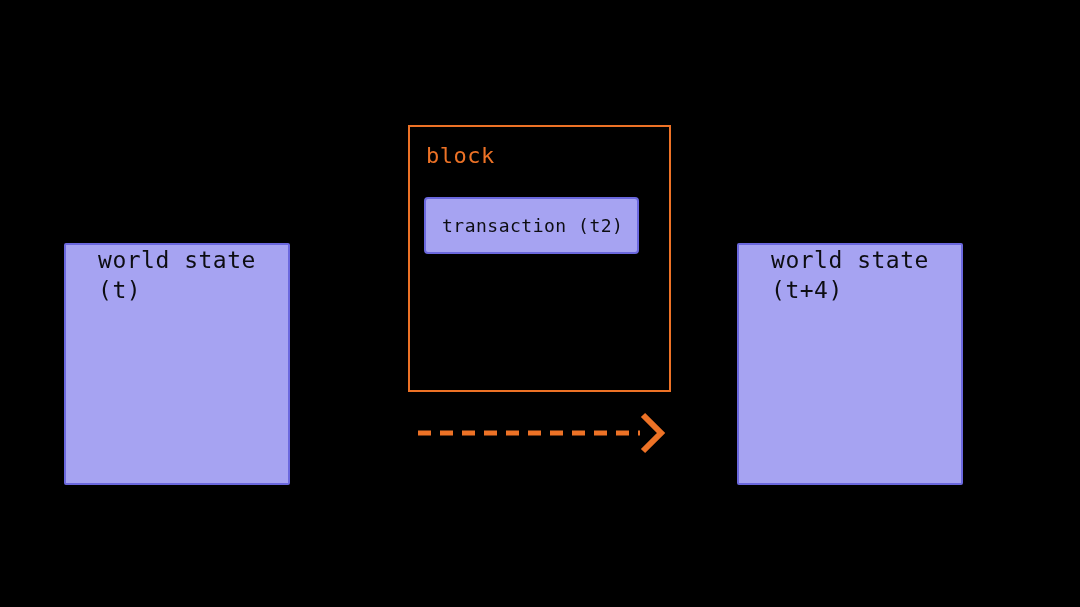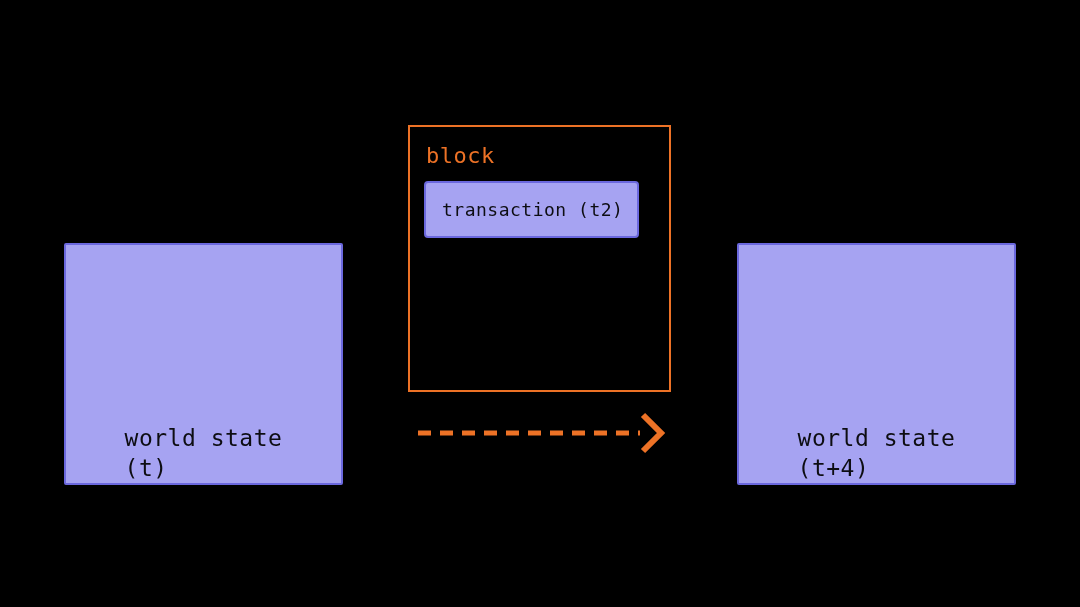--- a/index.html
+++ b/index.html
@@ -14,25 +14,25 @@
   body{
     width:1080px;height:607px;
     background:var(--background);
     overflow:hidden;
     font-family:"DejaVu Sans Mono","Liberation Mono",monospace;
   }
   .canvas{position:relative;width:1080px;height:607px;}
 
   
   .state-box{
-    position:absolute;top:243px;width:279px;height:242px;
+    position:absolute;top:243px;width:226px;height:242px;
     background:var(--purple-fill);
     border:2px solid var(--purple-border);
     border-radius:2px;
-    display:flex;align-items:flex-end;justify-content:center;
+    display:flex;align-items:flex-start;justify-content:center;
   }
   .state-box.left{left:64px;}
   .state-box.right{left:737px;}
   .state-label{
     font-size:23px;line-height:30px;letter-spacing:0.5px;
     color:var(--text-dark);text-align:left;font-weight:500;
   }
 
   
   .block-box{
@@ -40,21 +40,21 @@
     border:2px solid var(--orange);
     padding:16px 30px 12px 14px;
     display:flex;flex-direction:column;
   }
   .block-label{
     color:var(--orange);
     font-size:22px;line-height:26px;letter-spacing:0.5px;
     margin-left:2px;font-weight:500;
   }
   .txn{
-    flex:none;margin-top:12px;height:57px;
+    flex:none;margin-top:28px;height:57px;
     background:var(--purple-fill);
     border:2px solid var(--purple-border);
     border-radius:4px;
     display:flex;align-items:center;
     padding-left:16px;
     font-size:18px;letter-spacing:0.5px;color:var(--text-dark);font-weight:500;
   }
   .txn.first{margin-top:18px;}
 
   

